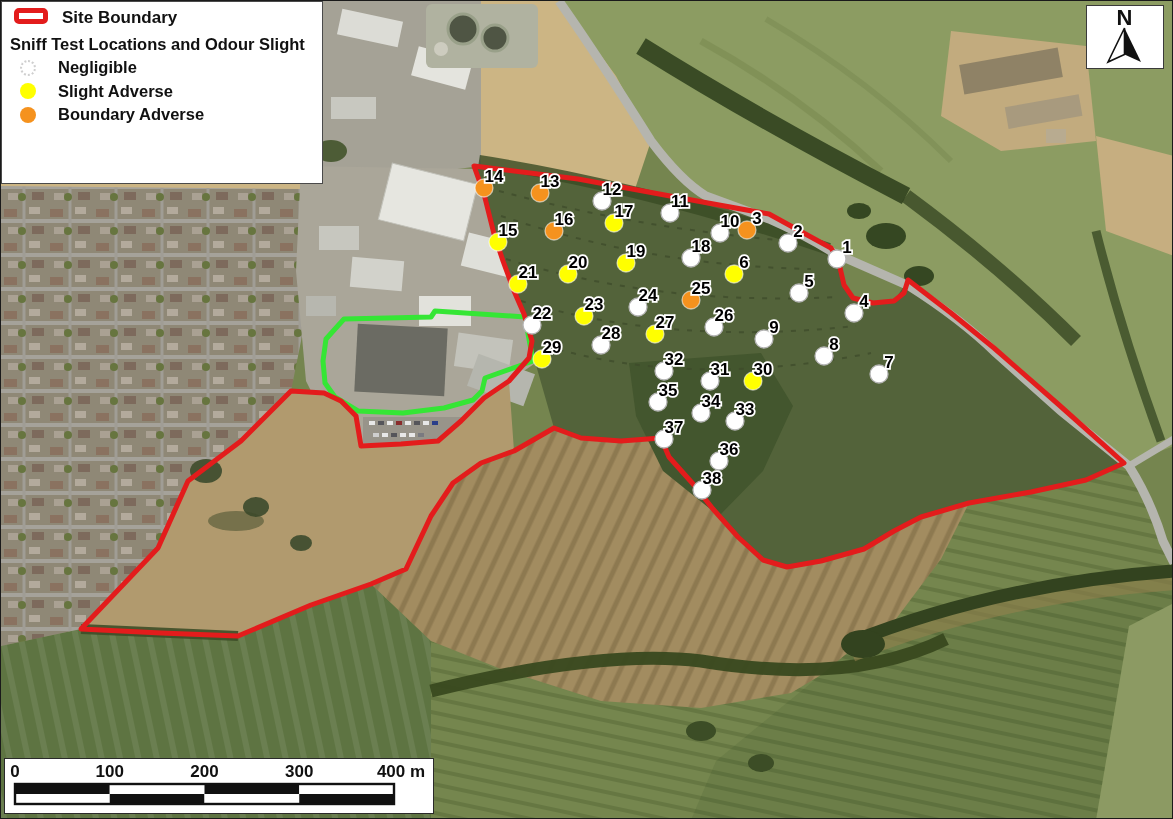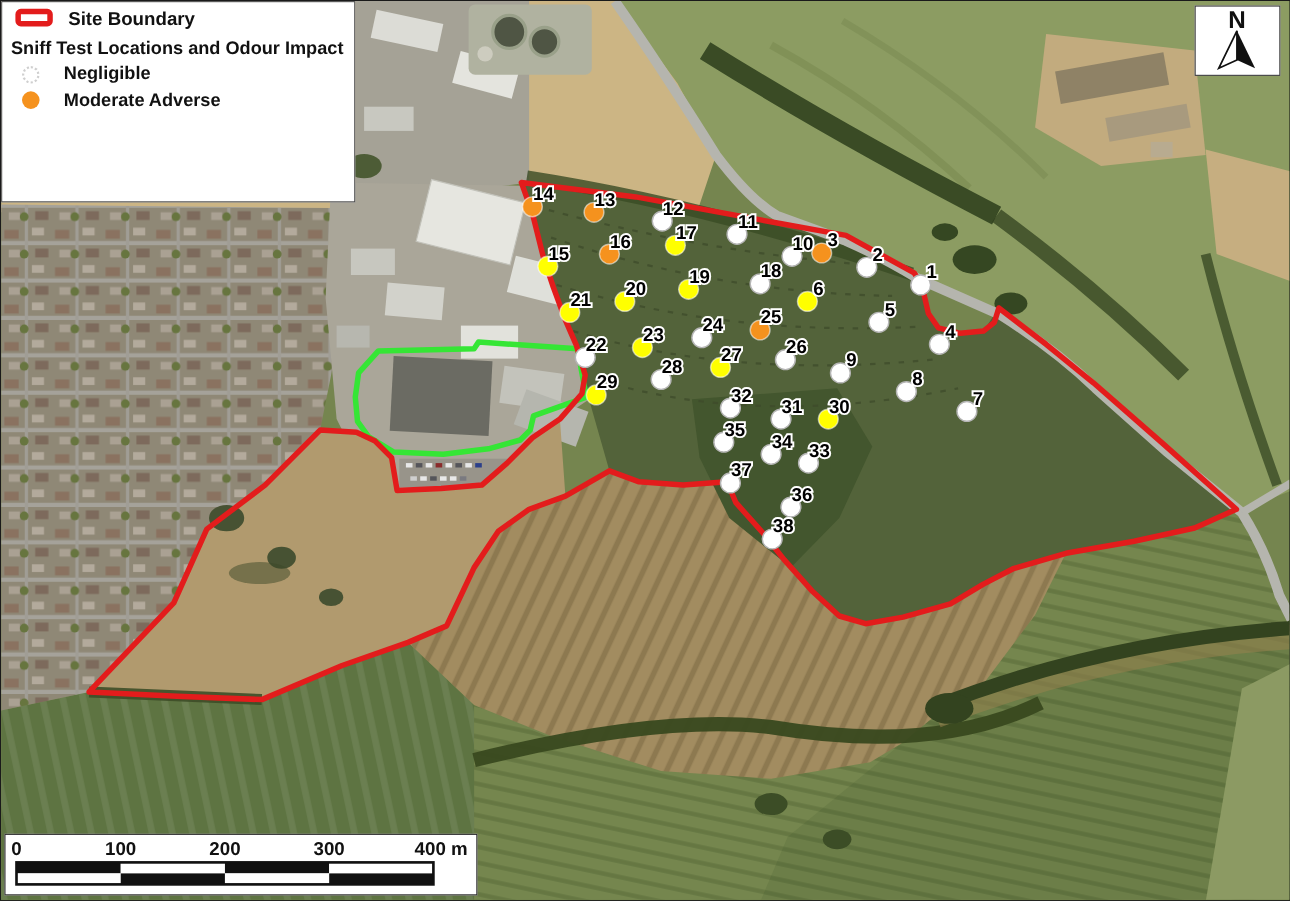--- a/index.html
+++ b/index.html
@@ -322,28 +322,32 @@
         <circle cx="701" cy="489" r="9" fill="#ffffff" stroke="#b5b5b5" stroke-width="1.3"></circle>
         <text x="711" y="483" text-anchor="middle" font-family="Liberation Sans, sans-serif" font-size="17" font-weight="bold" fill="#000000" stroke="#ffffff" stroke-width="3.5" paint-order="stroke">38</text>
       </g>
     </svg>
 
   <div class="legend">
     <div class="legend-row">
       <span class="swatch site"></span>
       <span class="txt">Site Boundary</span>
     </div>
-    <div class="legend-heading">Sniff Test Locations and Odour Impact</div>
+    <div class="legend-heading">Sniff Test Locations and Odour Slight</div>
     <div class="cat-row">
       <span class="dot negligible"></span>
       <span class="txt">Negligible</span>
     </div>
     <div class="cat-row">
+      <span class="dot slight"></span>
+      <span class="txt">Slight Adverse</span>
+    </div>
+    <div class="cat-row">
       <span class="dot moderate"></span>
-      <span class="txt">Moderate Adverse</span>
+      <span class="txt">Boundary Adverse</span>
     </div>
   </div>
 
   <div class="north">
     <svg width="75" height="61" viewBox="0 0 75 61">
       <text x="37.5" y="19" text-anchor="middle" font-size="22" font-weight="bold" font-family="Liberation Sans, sans-serif" fill="#111">N</text>
       <path d="M37.5,22 L54,56 L37.5,48.5 Z" fill="#111"></path>
       <path d="M37.5,22 L21,56 L37.5,48.5 Z" fill="#fff" stroke="#111" stroke-width="1.6"></path>
     </svg>
   </div>

